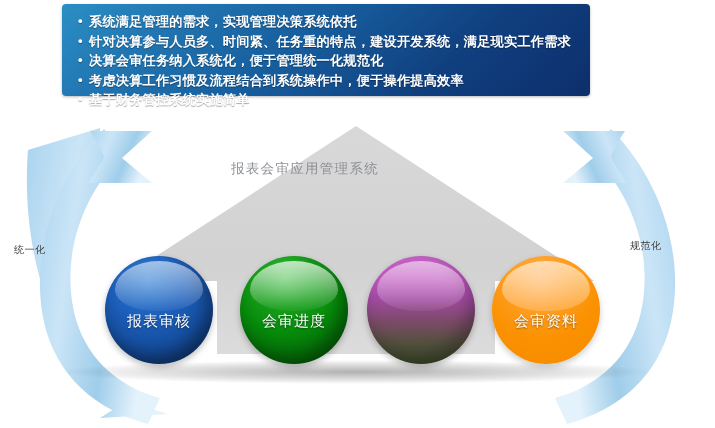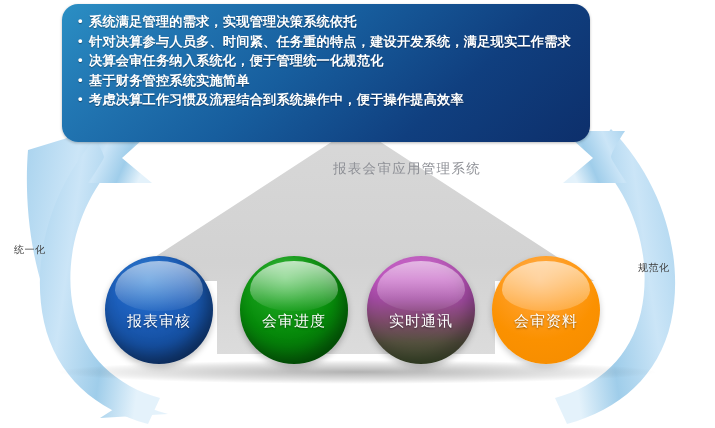--- a/index.html
+++ b/index.html
@@ -11,22 +11,22 @@
     position:relative;
   }
   #stage{position:absolute;left:0;top:0;width:715px;height:428px;overflow:hidden;background:#fff;}
 
   
   .arcs{position:absolute;left:0;top:0;width:715px;height:428px;}
 
   
   .callout{
     position:absolute;
-    left:62px;top:4px;width:528px;height:138px;
-    border-radius:16px;
+    left:62px;top:4px;width:528px;height:92px;
+    border-radius:4px;
     background:linear-gradient(138deg,#2b8fc4 0%,#2277b3 18%,#175e9e 44%,#103f7f 72%,#0d2f6b 100%);
     box-shadow:0 1px 3px rgba(0,0,0,.28);
     box-sizing:border-box;
     padding:8px 14px 6px 16px;
   }
   .callout ul{list-style:none;margin:0;padding:0;}
   .callout li{
     color:#ffffff;
     font-weight:bold;
     font-size:13.2px;
@@ -40,37 +40,37 @@
   .callout li:before{
     content:"\2022";
     position:absolute;left:0;top:-1px;
     font-size:13px;
   }
 
   
   .house-title{
     position:absolute;
     left:231px;top:160px;width:250px;
-    text-align:right;
+    text-align:left;
     color:#8e9096;
     font-size:13.5px;
     letter-spacing:1.3px;
     white-space:nowrap;
   }
 
   
   .side-label{
     position:absolute;
     color:#404040;
     font-size:10px;
     letter-spacing:.5px;
     white-space:nowrap;
   }
   #label-left{left:14px;top:243px;}
-  #label-right{left:630px;top:261px;margin-left:8px;}
+  #label-right{left:630px;top:239px;}
 
   
   .sphere{
     position:absolute;
     width:108px;height:108px;
     border-radius:50%;
     overflow:hidden;
   }
   .sphere .glare{
     position:absolute;
@@ -194,41 +194,40 @@
     <path d="M 356 126 L 594 281 L 495 281 L 495 354 L 217 354 L 217 281 L 118 281 Z" fill="url(#gradHouse)"></path>
 
     <ellipse cx="357" cy="372" rx="300" ry="12" fill="url(#gradShadow)"></ellipse>
   </svg>
 
   <div class="callout">
     <ul>
       <li>系统满足管理的需求，实现管理决策系统依托</li>
       <li>针对决算参与人员多、时间紧、任务重的特点，建设开发系统，满足现实工作需求</li>
       <li>决算会审任务纳入系统化，便于管理统一化规范化</li>
+      <li>考虑决算工作习惯及流程结合到系统操作中，便于操作提高效率</li>
       <li>基于财务管控系统实施简单</li>
-      <li>考虑决算工作习惯及流程结合到系统操作中，便于操作提高效率</li>
     </ul>
   </div>
 
   <div class="house-title">报表会审应用管理系统</div>
 
   <div class="side-label" id="label-left">统一化</div>
   <div class="side-label" id="label-right">规范化</div>
 
   <div class="sphere" id="sph-1">
     <div class="glare"></div>
     <div class="sphere-label">报表审核</div>
   </div>
   <div class="sphere" id="sph-2">
     <div class="glare"></div>
     <div class="sphere-label">会审进度</div>
   </div>
   <div class="sphere" id="sph-3">
     <div class="glare"></div>
-    <div class="sphere-label">实时通讯</div>
   </div>
   <div class="sphere" id="sph-4">
     <div class="glare"></div>
     <div class="sphere-label">会审资料</div>
   </div>
 
 
 </div>
 
 </body></html>

